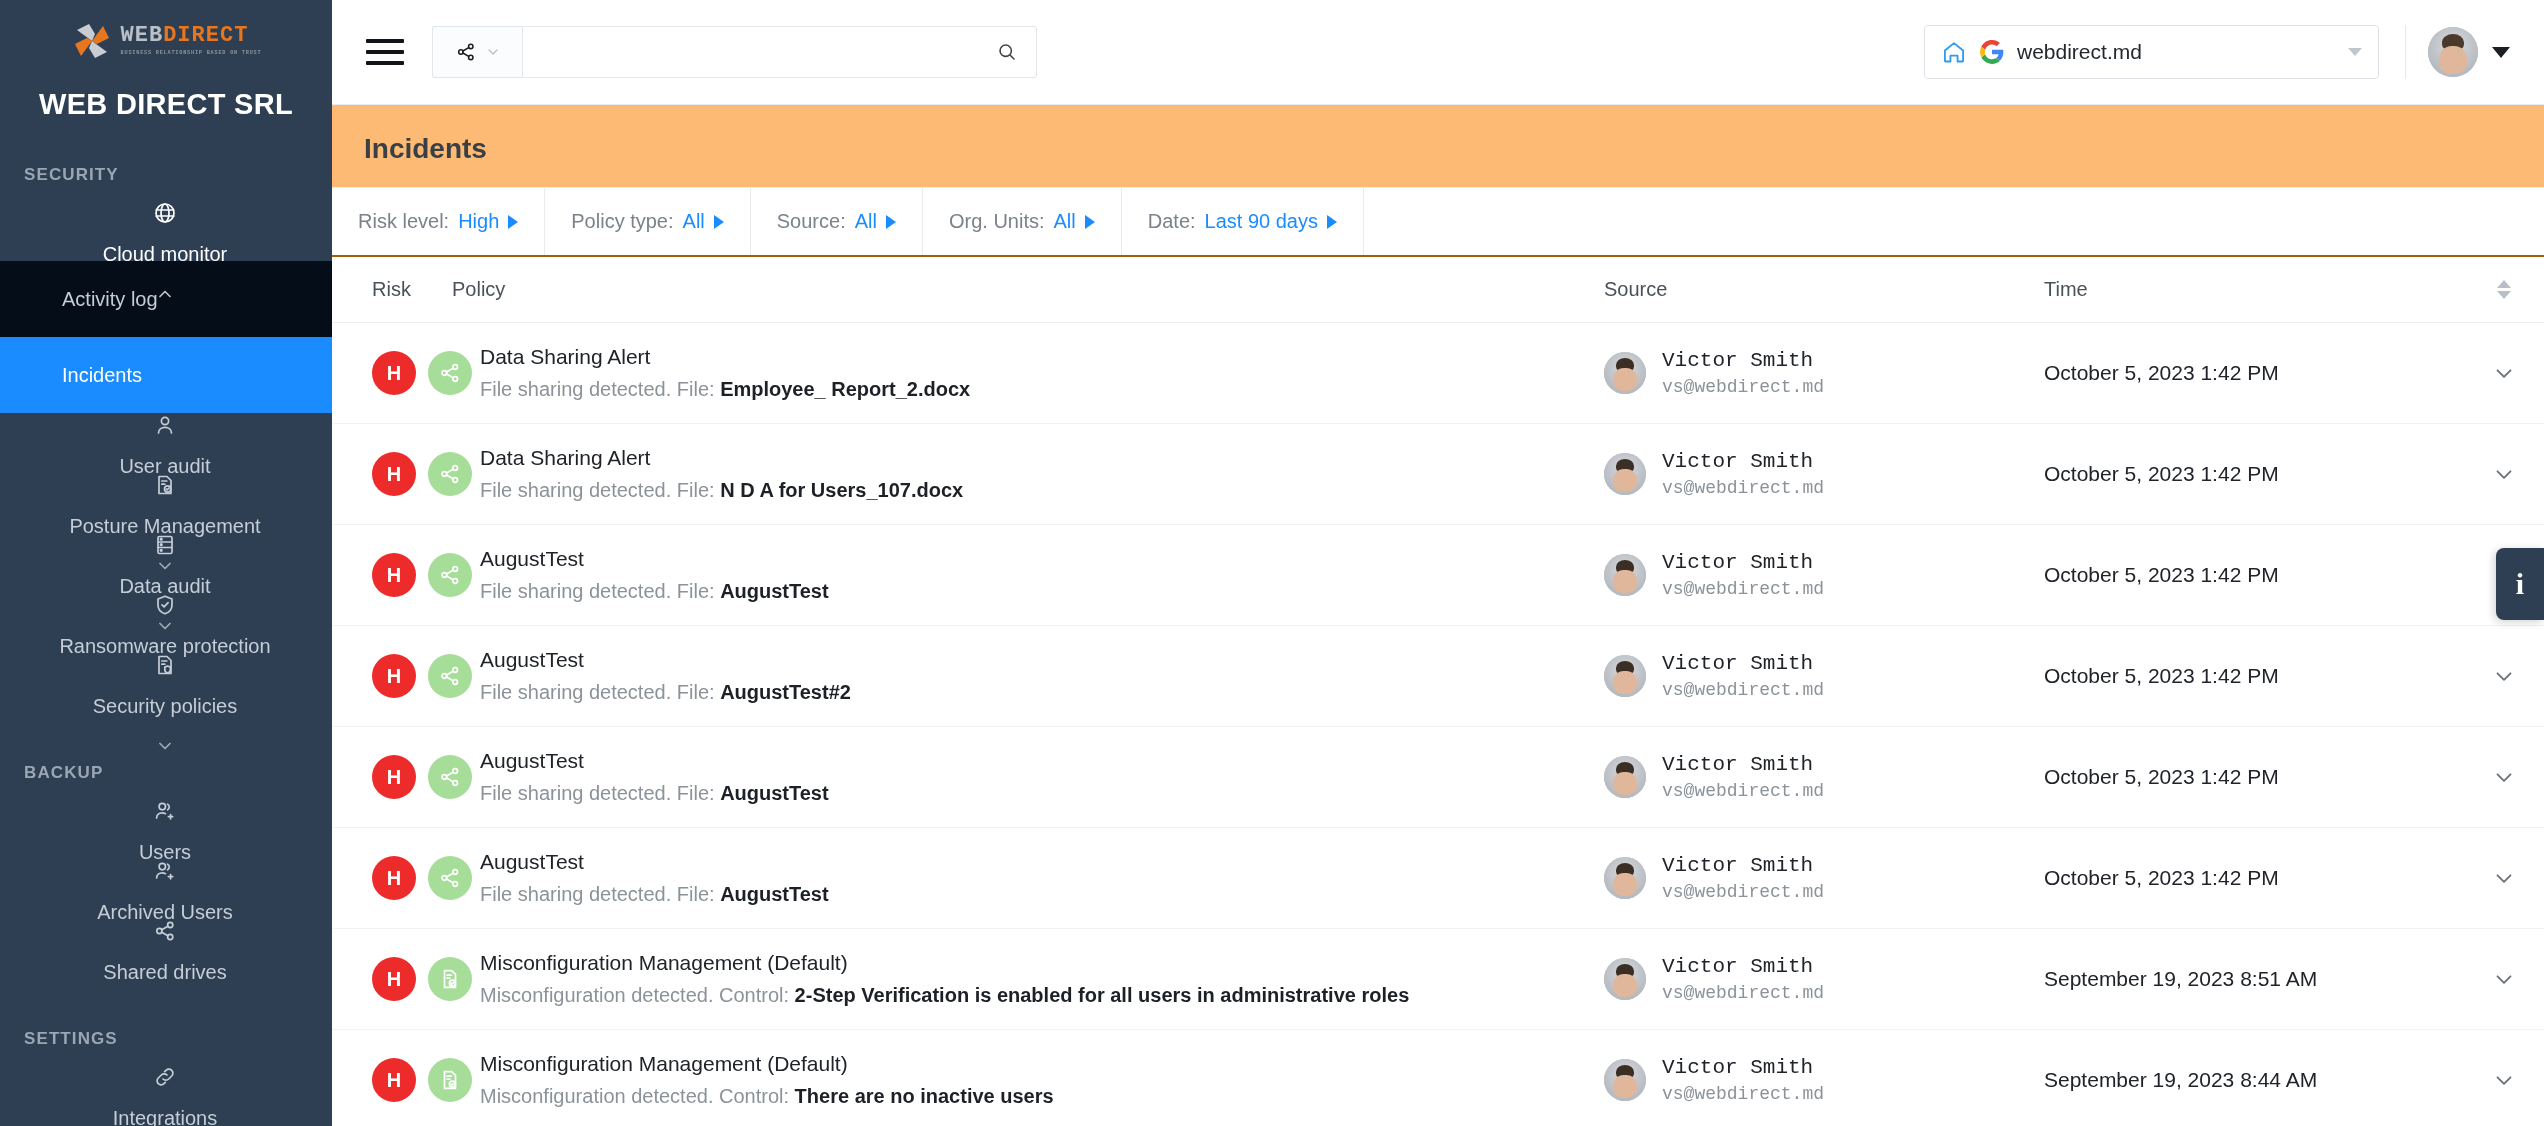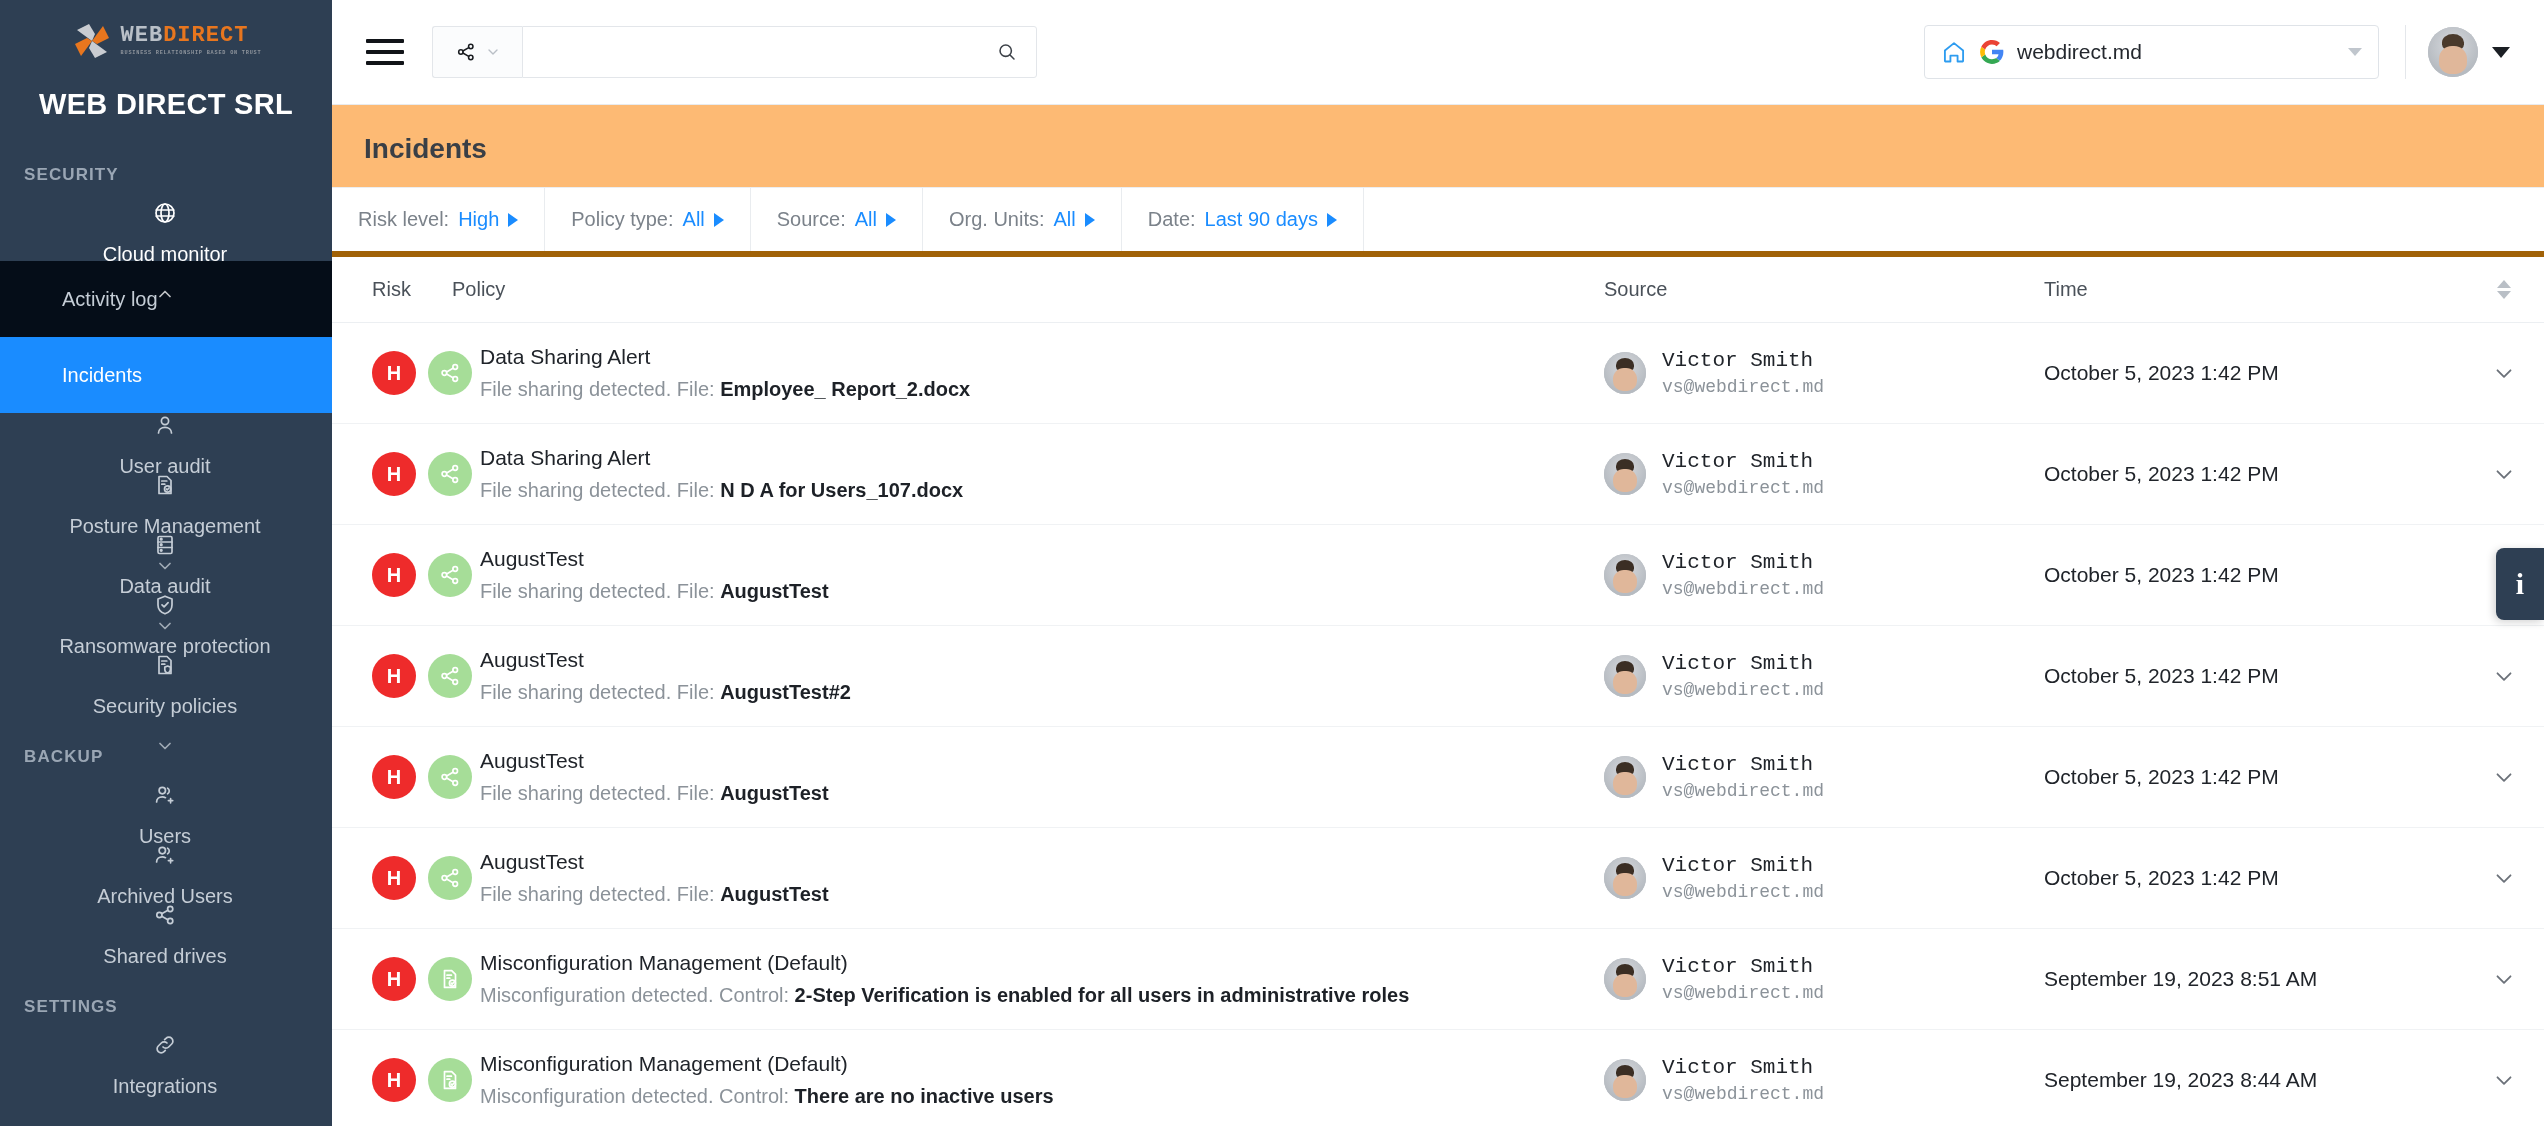--- a/index.html
+++ b/index.html
@@ -31,21 +31,21 @@
   }
   .org-title {
     color: #ffffff; font-size: 29px; font-weight: 700;
     text-align: center; margin-top: 26px; letter-spacing: .3px;
   }
   .nav { margin-top: 44px; }
   .nav-section {
     color: #9aa6b4; font-size: 17px; font-weight: 700;
     letter-spacing: 1.1px; padding: 0 0 0 24px; margin-bottom: 16px;
   }
-  .nav-section.spaced { margin-top: 34px; }
+  .nav-section.spaced { margin-top: 50px; }
   .nav-item {
     display: flex; align-items: center; gap: 18px;
     height: 60px; padding: 0 26px 0 24px;
     color: #c5cdd6; font-size: 20px; cursor: pointer;
     position: relative;
     flex-direction: column;
   }
   .nav-item .ico { width: 24px; height: 24px; flex: 0 0 24px; display:flex; align-items:center; justify-content:center; }
   .nav-item .lbl { flex: 1; white-space: nowrap; }
   .nav-item .chev { width: 20px; height: 20px; opacity: .75; }
@@ -100,21 +100,21 @@
   .domain-name { font-size: 21px; color: #24282e; flex: 1; }
   .caret-dn { width: 0; height: 0; border-left: 7px solid transparent; border-right: 7px solid transparent; border-top: 8px solid #c0c6cd; }
   .topbar-divider { width: 1px; height: 54px; background: #e4e7eb; margin: 0 22px 0 26px; }
   .avatar-wrap { display: flex; align-items: center; gap: 14px; cursor: pointer; }
   .avatar { width: 50px; height: 50px; border-radius: 50%; overflow: hidden; flex: 0 0 50px; background: #b9bec4; position: relative; }
   .caret-dn-dark { width: 0; height: 0; border-left: 9px solid transparent; border-right: 9px solid transparent; border-top: 11px solid #1b1f24; }
 
   .content { flex: 1; padding: 0 0 0 0; overflow: hidden; display: flex; flex-direction: column; }
   .page-title { font-size: 28px; color: #3a3f46; padding: 28px 0 22px 32px; }
 
-  .filterbar { background: #ffffff; display: flex; height: 70px; border-top: 1px solid #ebeef1; border-bottom: 6px solid #a16207; }
+  .filterbar { background: #ffffff; display: flex; height: 70px; border-top: 1px solid #ebeef1; border-bottom: 2px solid #a16207; }
   .filter {
     display: flex; align-items: center; gap: 9px; padding: 0 26px;
     border-right: 1px solid #e9ecef; font-size: 20px; color: #7b828a; cursor: pointer; white-space: nowrap;
   }
   .filter .fv { color: #1a8cff; }
   .filter .farrow { width: 0; height: 0; border-top: 7px solid transparent; border-bottom: 7px solid transparent; border-left: 10px solid #1a8cff; }
 
   .table { background: #ffffff; flex: 1; overflow: hidden; }
   .thead {
     display: flex; align-items: center; height: 66px;

